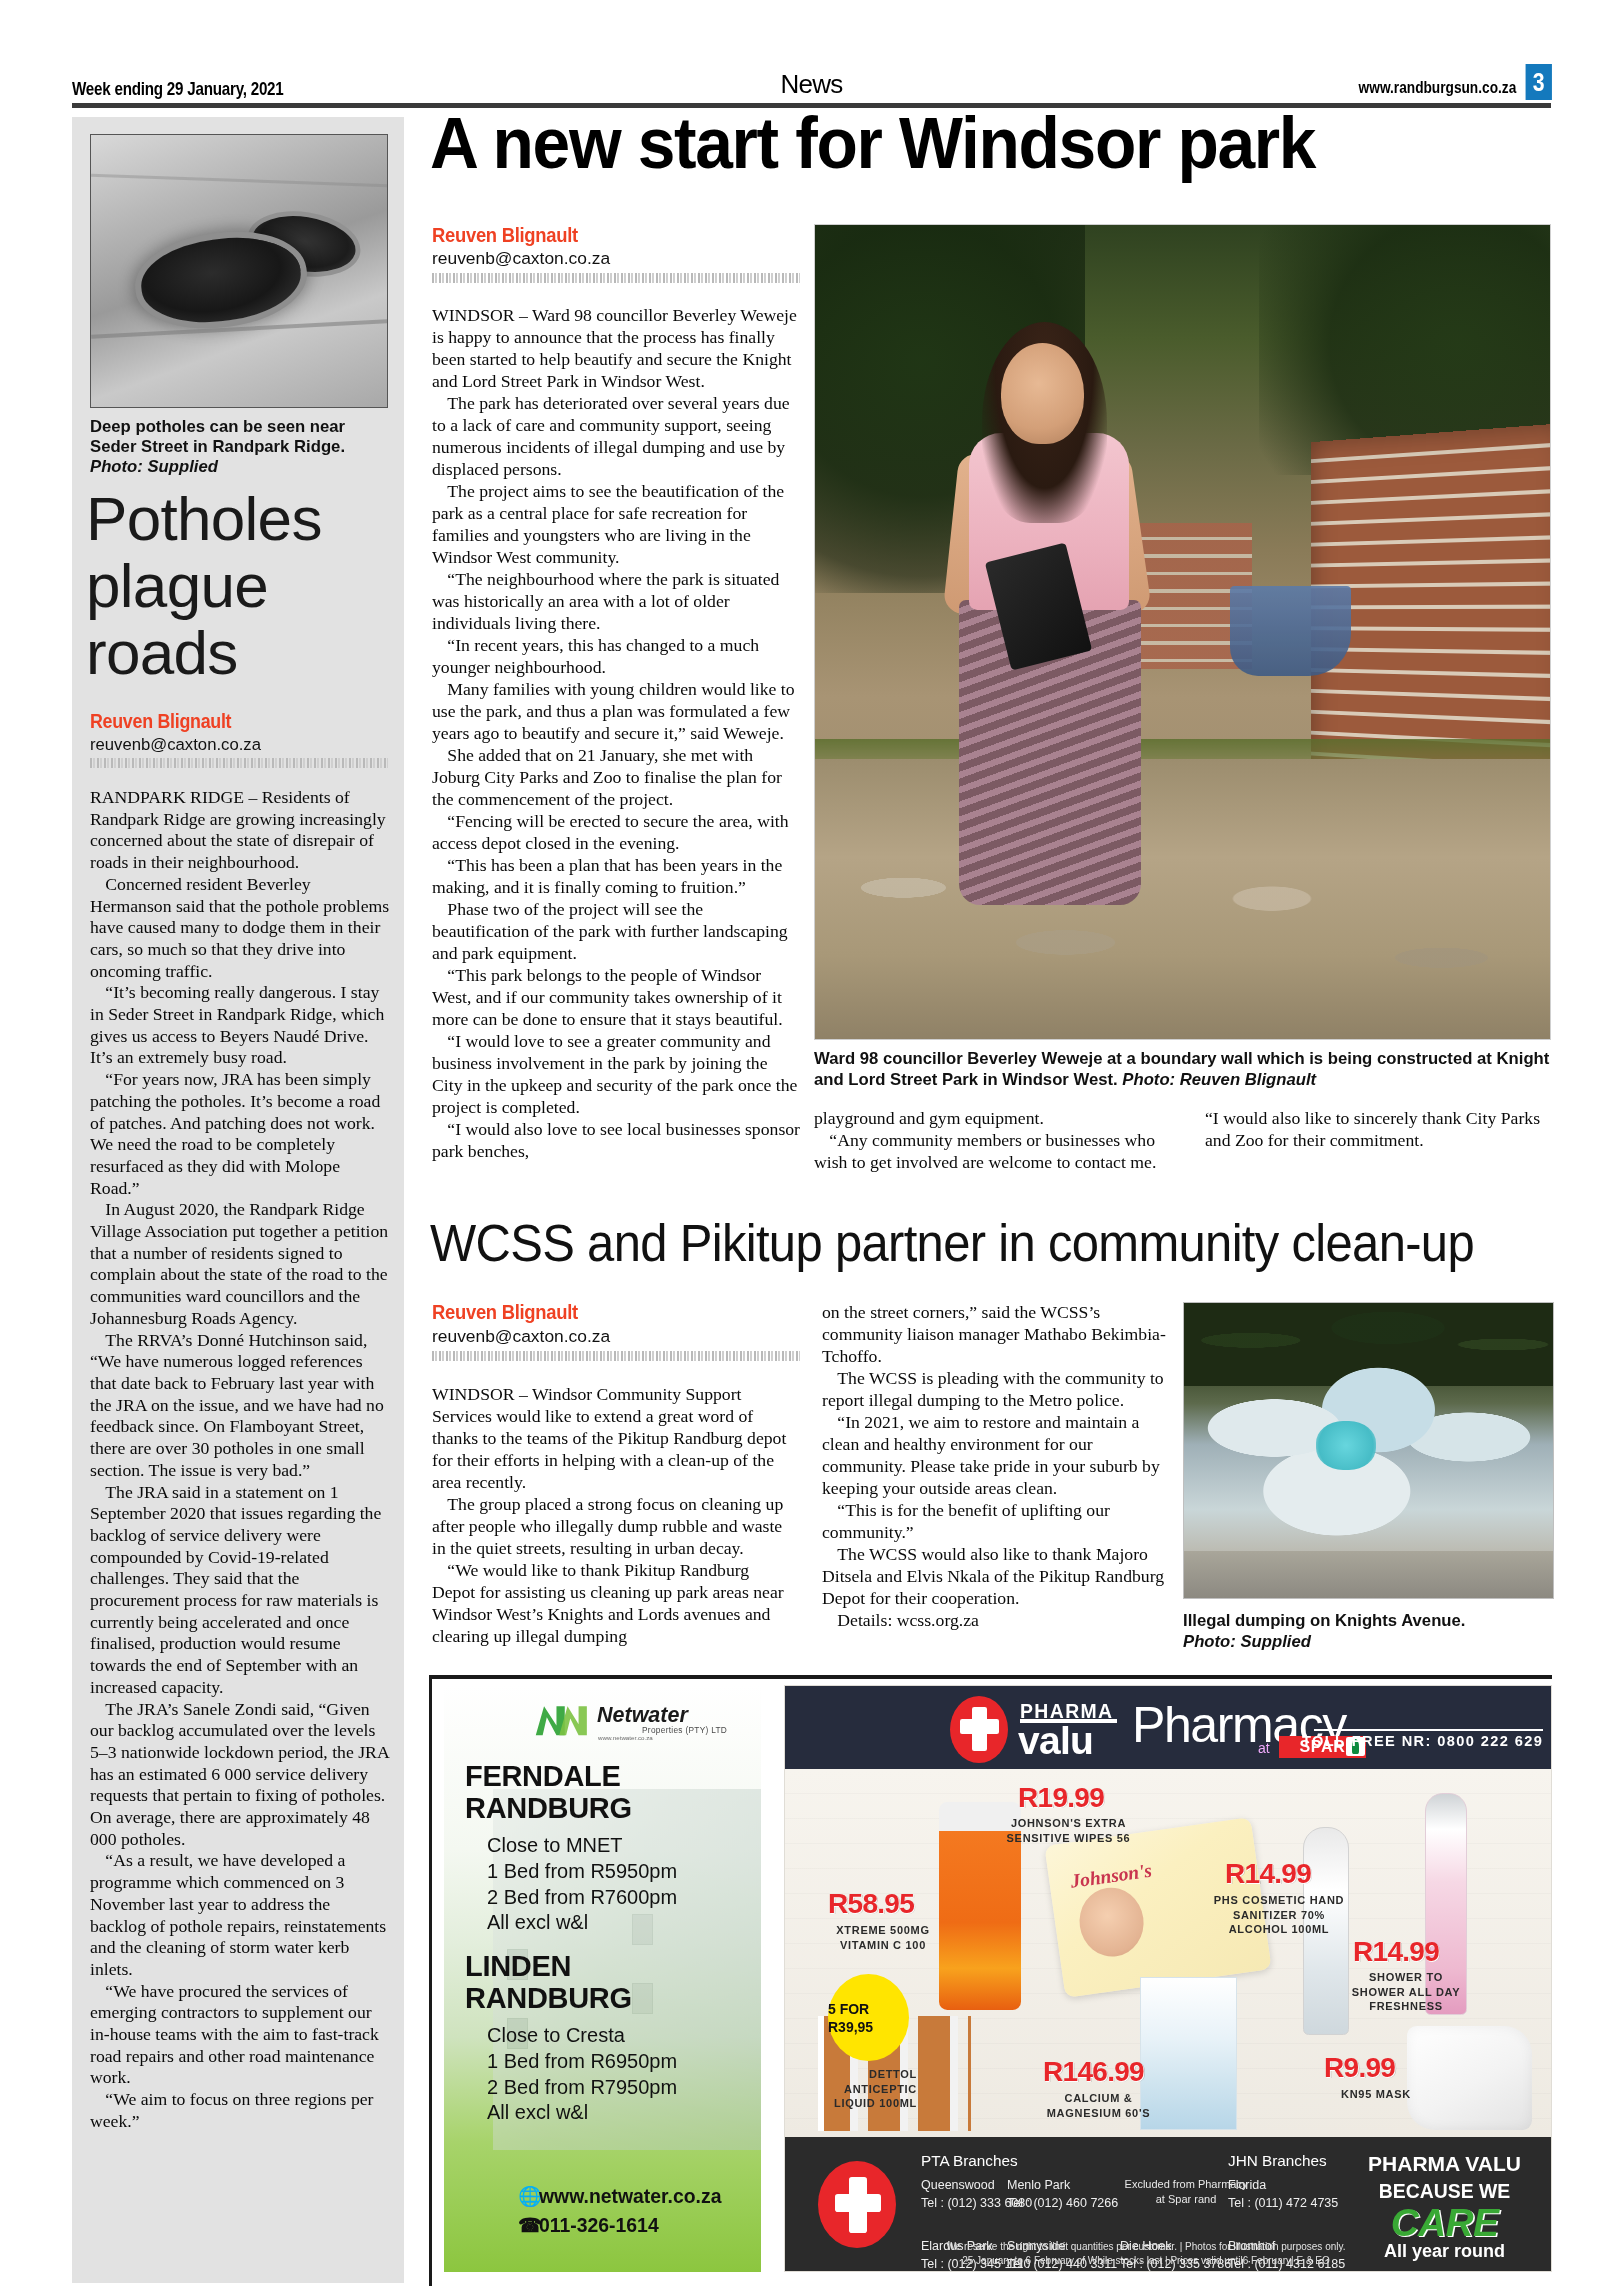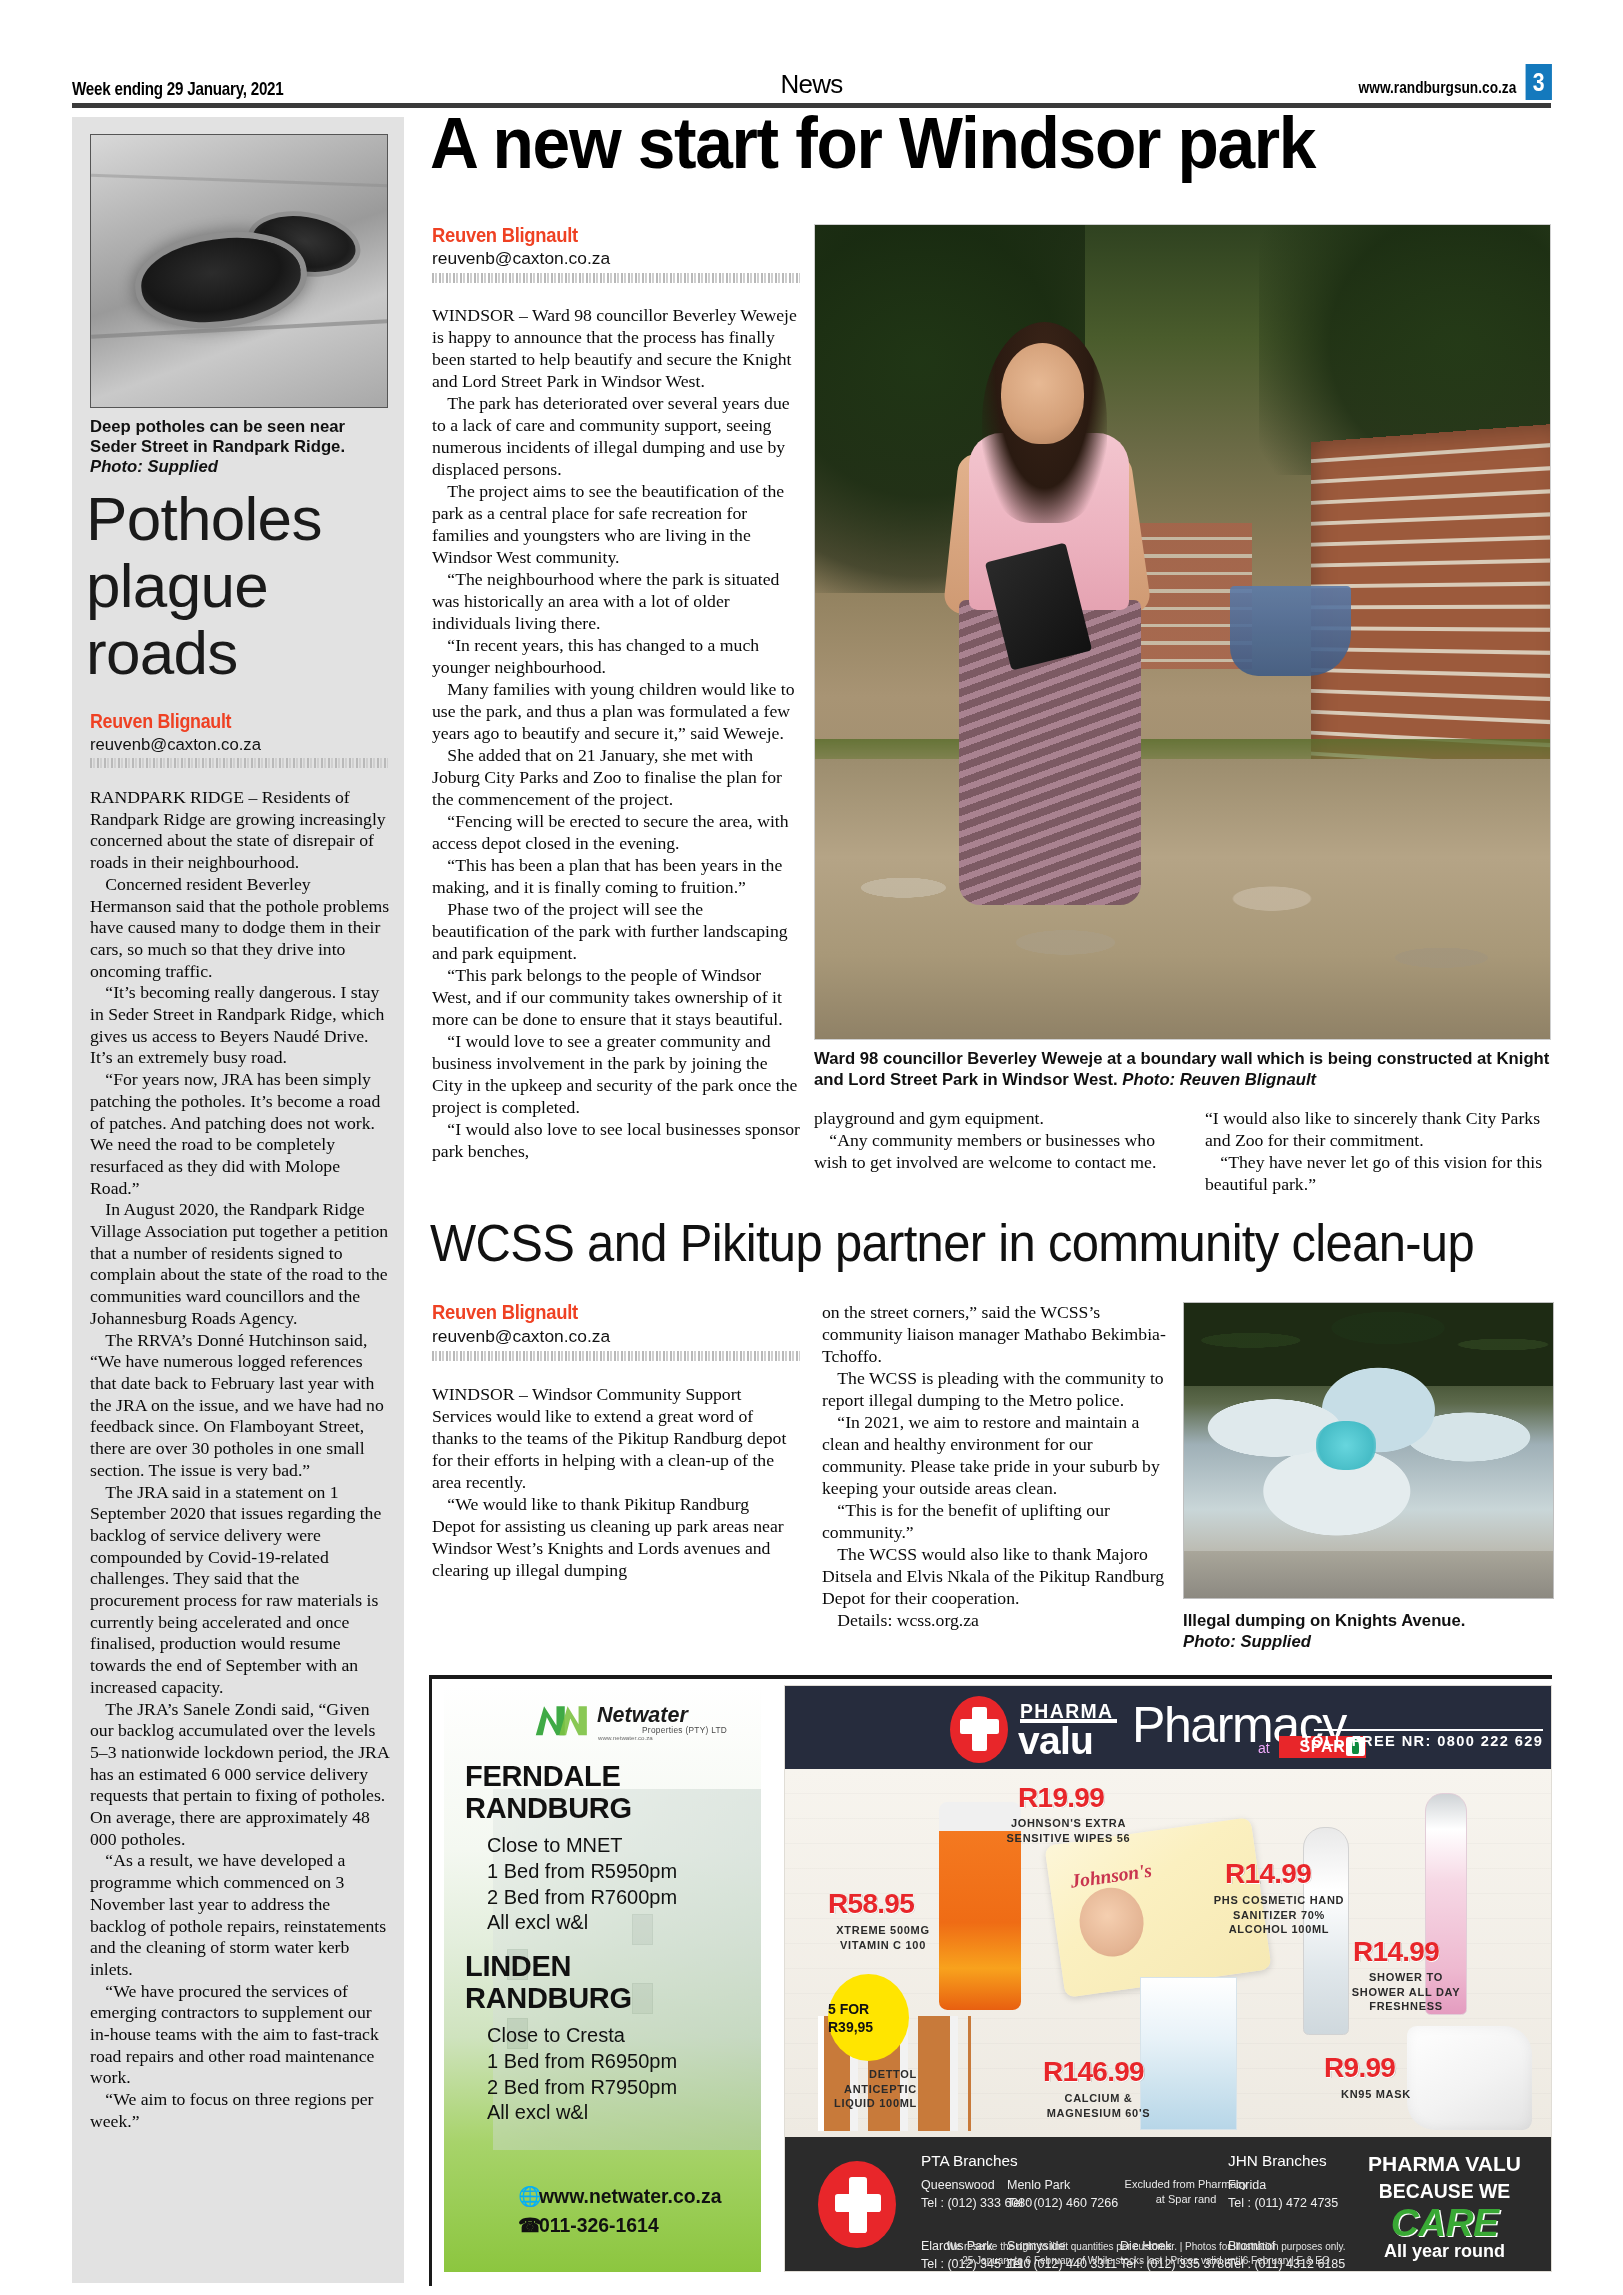--- a/index.html
+++ b/index.html
@@ -617,33 +617,33 @@
     <span>Ward 98 councillor Beverley Weweje at a boundary wall which is being constructed at Knight and Lord Street Park in Windsor West.</span>
     <em>Photo: Reuven Blignault</em>
   </div>
 
   <div class="a1-col2">
     <p class="first">playground and gym equipment.</p>
     <p>“Any community members or businesses who wish to get involved are welcome to contact me.</p>
   </div>
   <div class="a1-col3">
     <p class="first">“I would also like to sincerely thank City Parks and Zoo for their commitment.</p>
-    <p>“They have never let go of this vision for this beautiful park.”</p>
   </div>
 
   <div class="headline2">WCSS and Pikitup partner in community clean-up</div>
 
   <div class="a2-byline">Reuven Blignault</div>
   <div class="a2-email">reuvenb@caxton.co.za</div>
   <div class="a2-bc">
       <div class="barcode"></div>
     </div>
 
   <div class="a2-col1">
     <p class="first">WINDSOR – Windsor Community Support Services would like to extend a great word of thanks to the teams of the Pikitup Randburg depot for their efforts in helping with a clean-up of the area recently.</p>
+    <p>The group placed a strong focus on cleaning up after people who illegally dump rubble and waste in the quiet streets, resulting in urban decay.</p>
     <p>“We would like to thank Pikitup Randburg Depot for assisting us cleaning up park areas near Windsor West’s Knights and Lords avenues and clearing up illegal dumping</p>
   </div>
   <div class="a2-col2">
     <p class="first">on the street corners,” said the WCSS’s community liaison manager Mathabo Bekimbia-Tchoffo.</p>
     <p>The WCSS is pleading with the community to report illegal dumping to the Metro police.</p>
     <p>“In 2021, we aim to restore and maintain a clean and healthy environment for our community. Please take pride in your suburb by keeping your outside areas clean.</p>
     <p>“This is for the benefit of uplifting our community.”</p>
     <p>The WCSS would also like to thank Majoro Ditsela and Elvis Nkala of the Pikitup Randburg Depot for their cooperation.</p>
     <p>Details: wcss.org.za</p>
   </div>

